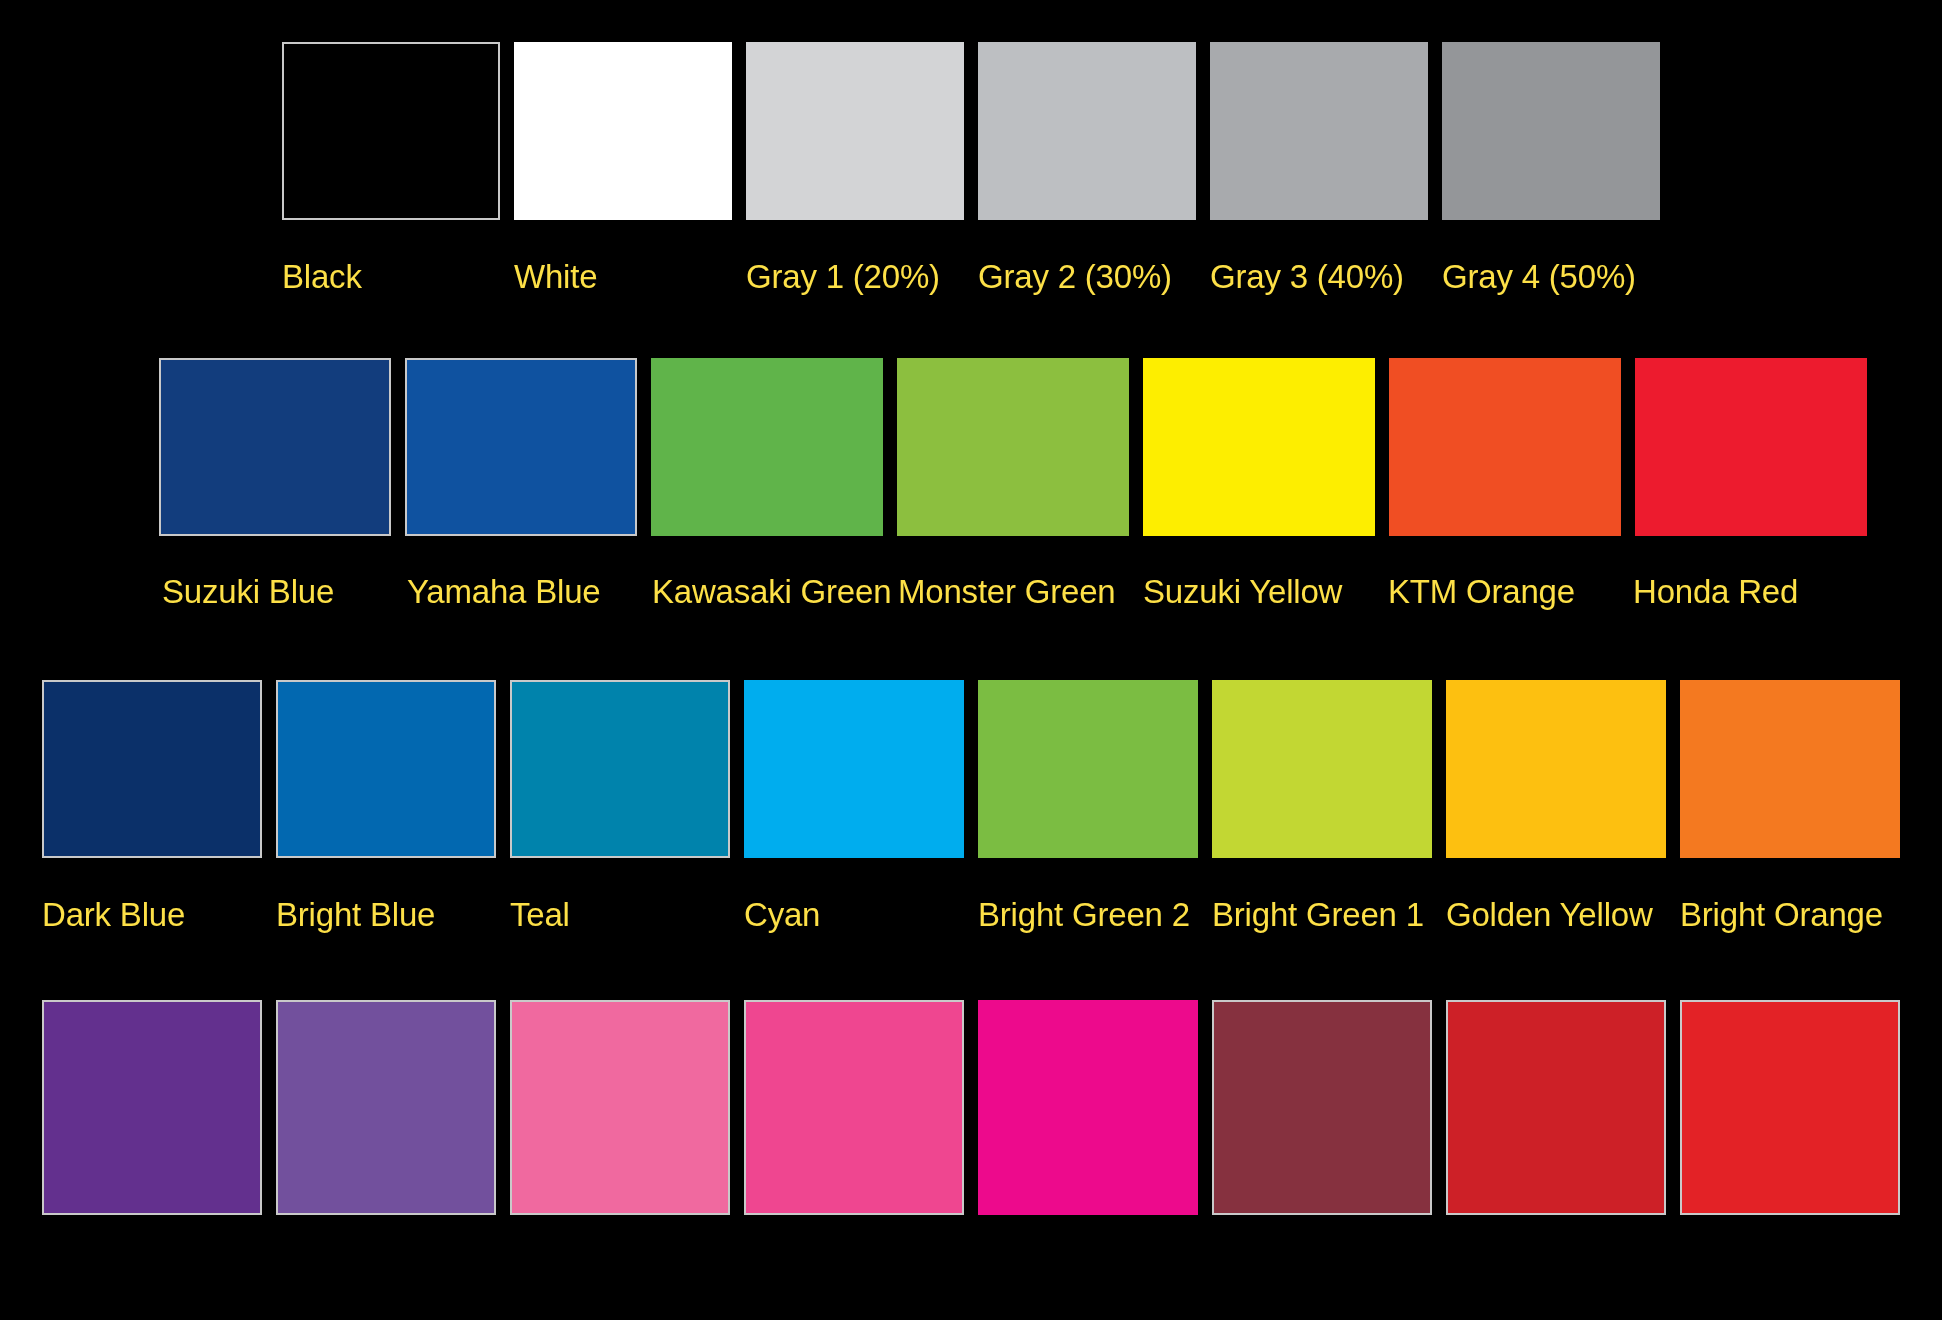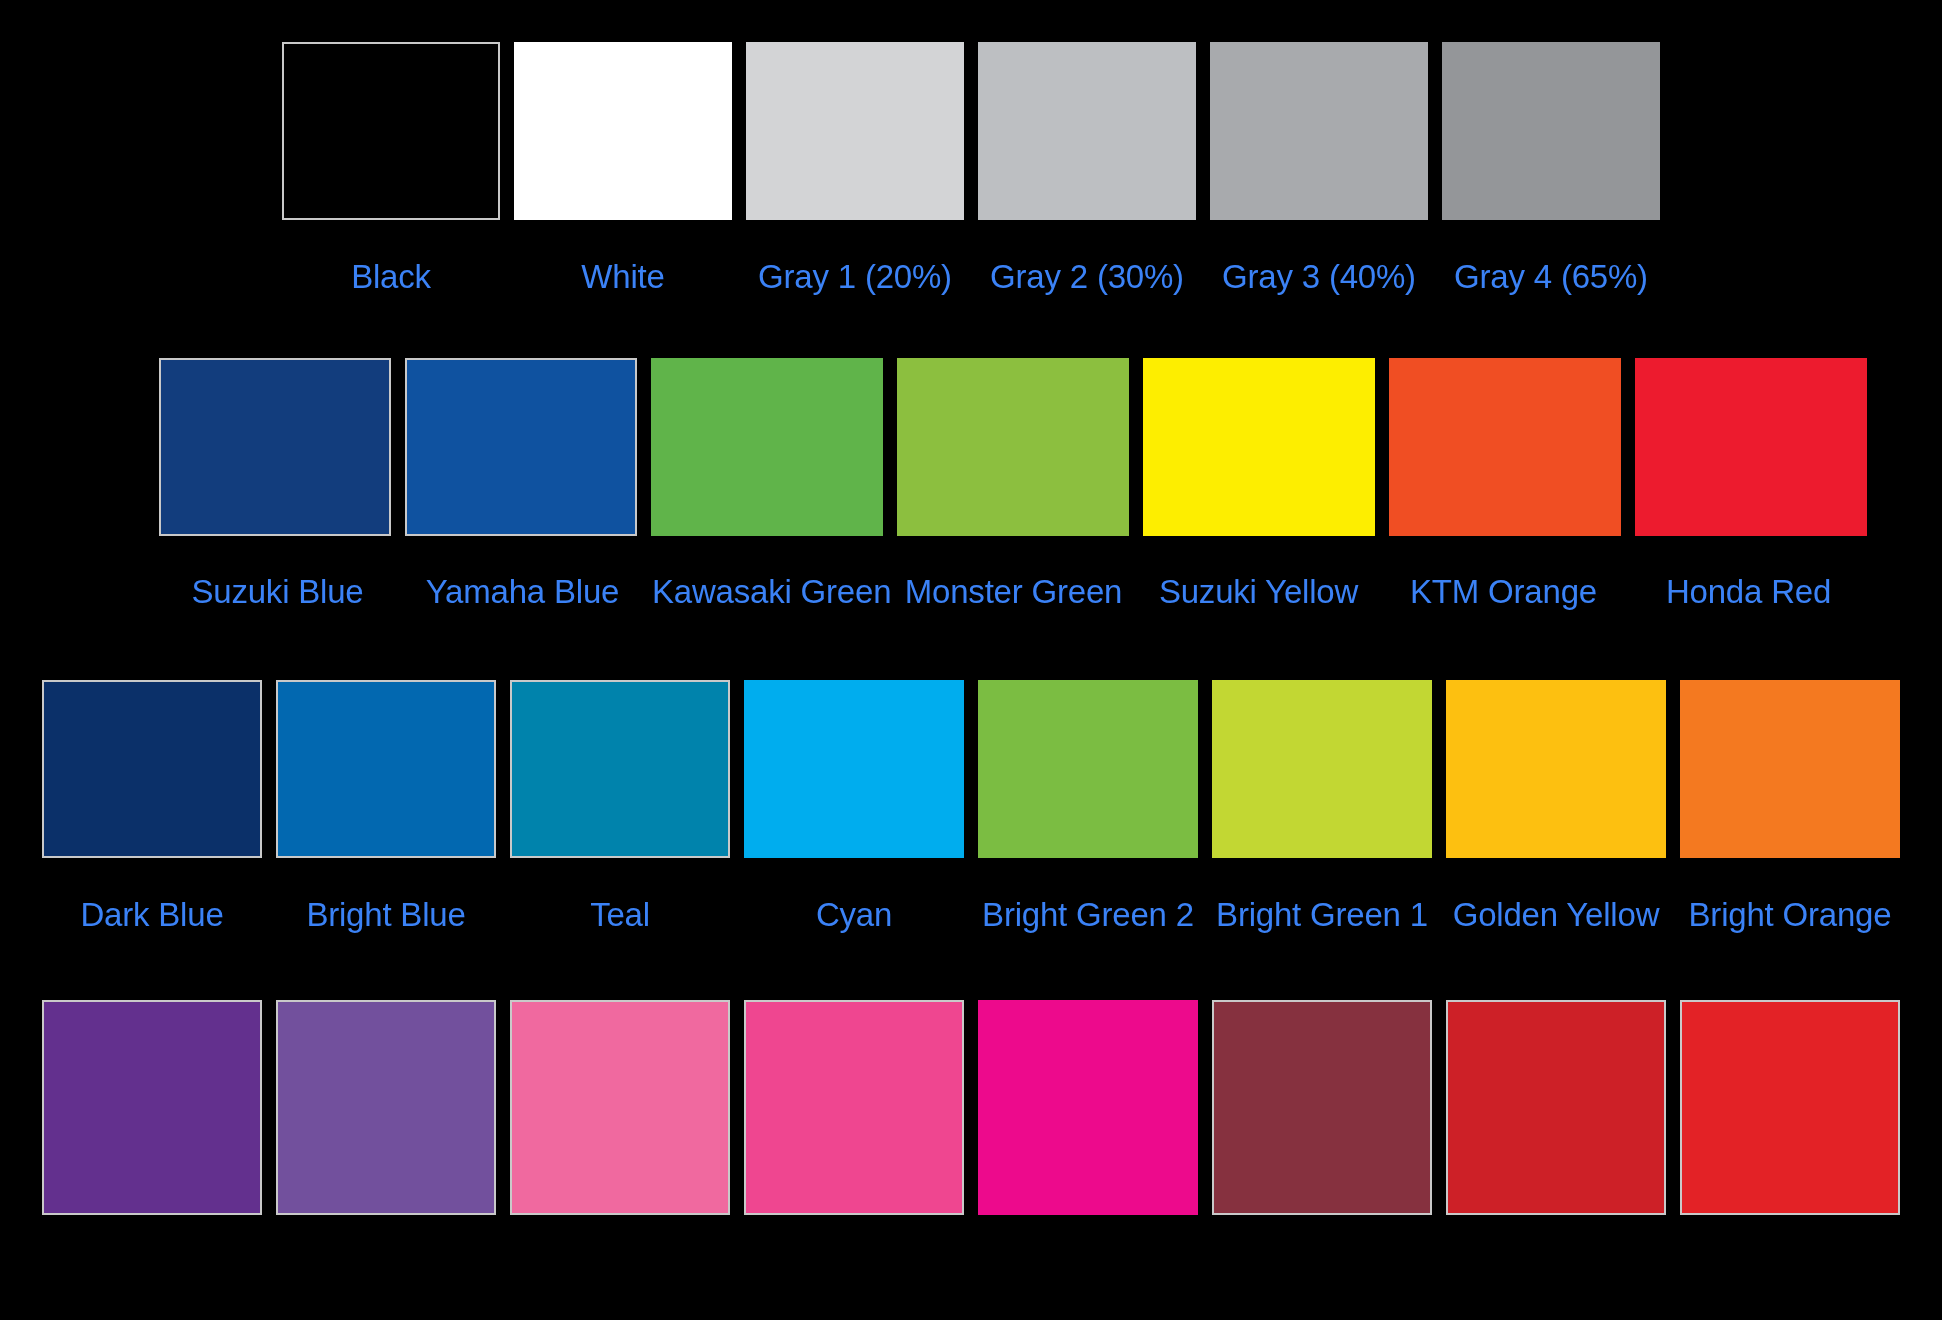--- a/index.html
+++ b/index.html
@@ -63,22 +63,21 @@
 
   .label-row {
     display: flex;
     flex-direction: row;
     align-items: flex-start;
     justify-content: center;
     gap: 14px;
   }
 
   .swatch-label {
-    color: #3b82f6;
-    text-align: center;
+    color: #fde047;
     font-family: "Liberation Sans", sans-serif;
     font-weight: 400;
     line-height: 1.0;
     white-space: nowrap;
     letter-spacing: -0.2px;
   }
 
   
   #row-0 .swatch { width: 218px; height: 178px; }
   #row-0-labels .swatch-label { width: 218px; font-size: 33px; }
@@ -127,21 +126,21 @@
       </div>
     </div>
 
   <div id="row-0-labels">
     <div class="label-row">
         <div class="swatch-label">Black</div>
         <div class="swatch-label">White</div>
         <div class="swatch-label">Gray 1 (20%)</div>
         <div class="swatch-label">Gray 2 (30%)</div>
         <div class="swatch-label">Gray 3 (40%)</div>
-        <div class="swatch-label">Gray 4 (65%)</div>
+        <div class="swatch-label">Gray 4 (50%)</div>
       </div>
   </div>
 
   <div class="palette-row" id="row-1">
       <div class="swatch-cell">
         <div class="swatch bordered" style="background: rgb(18, 61, 125);"></div>
       </div>
       <div class="swatch-cell">
         <div class="swatch bordered" style="background: rgb(15, 82, 160);"></div>
       </div>

